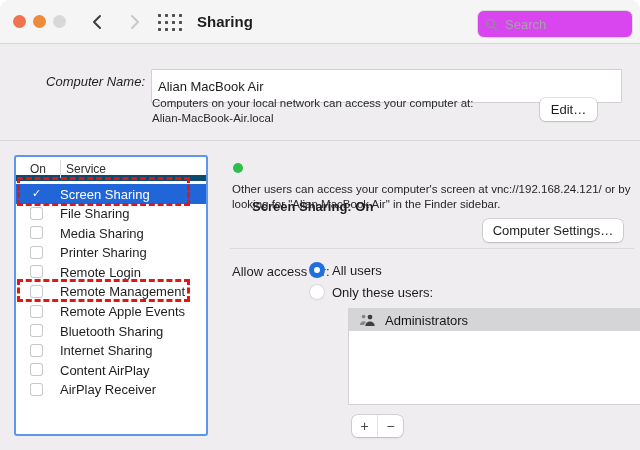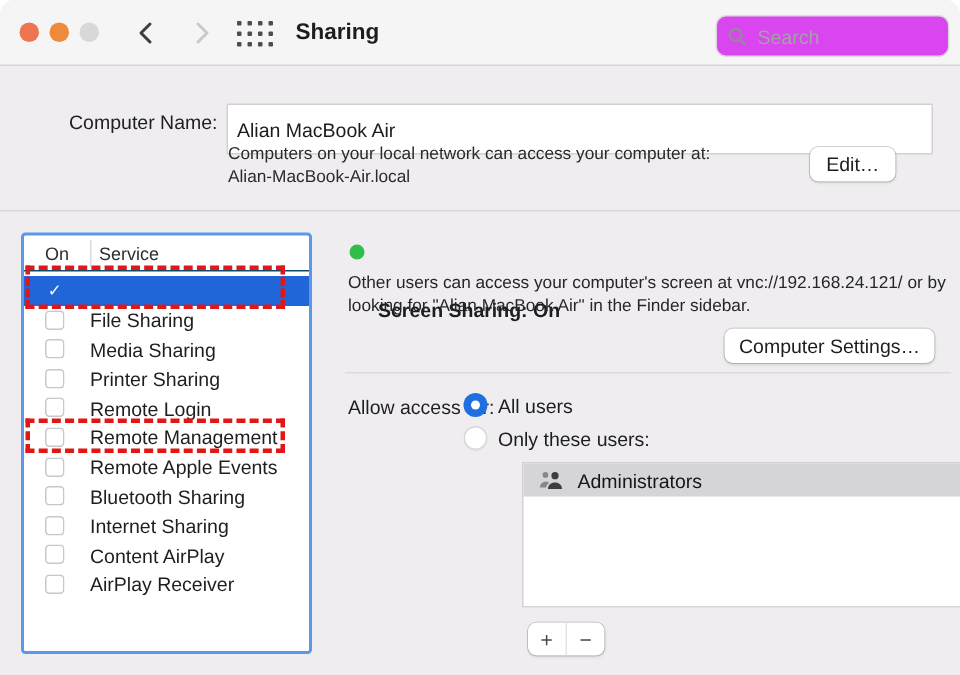--- a/index.html
+++ b/index.html
@@ -33,40 +33,40 @@
     position:absolute; left:477px; top:10px; width:156px; height:23px;
     background:#d946ef; border:1px solid #dcdadc; border-radius:7px;
     display:flex; align-items:center; gap:5px; padding:13px 7px;
   }
   .search input {
     border:none; background:transparent; outline:none; width:100%;
     font-size:13px; color:#333; font-family:inherit;
   }
   .search input::placeholder { color:#a2a2a7; }
   
-  .cn-label { position:absolute; left:0; top:74px; width:145px; text-align:right; font-size:13px; color:#1f1f21; }
+  .cn-label { position:absolute; left:0; top:74px; width:145px; text-align:right; font-size:13px; color:#1f1f21;font-style:italic; }
   .cn-input {
     position:absolute; left:151px; top:69px; width:471px; height:23px;
     border:1px solid #d2d0d2; background:#fff; border-radius:1px;
     font-size:13px; padding:16px 6px; color:#1b1b1d; font-family:inherit;
   }
   .cn-help { position:absolute; left:152px; top:96px; font-size:11.5px; line-height:14.5px; color:#2a2a2c; }
   .btn {
     background:#fff; border:none; border-radius:5.5px;
     box-shadow:0 0 0 0.5px rgba(0,0,0,0.22), 0 1px 2px rgba(0,0,0,0.12);
     font-size:13px; color:#1d1d1f; font-family:inherit; cursor:default;
   }
   .edit-btn { position:absolute; left:540px; top:98px; width:57px; height:23px; }
   .section-divider { position:absolute; left:0; top:140px; width:640px; height:1px; background:#d9d7d9; }
   
   .service-list {
     position:absolute; left:14px; top:155px; width:194px; height:281px;
     background:#fff; border:2px solid var(--focus-blue,#5b98e9); border-radius:3px;
   }
-  .list-header { position:relative; height:24px; border-bottom:1px solid #0c4a6e; }
+  .list-header { position:relative; height:24px; border-bottom:6px solid #0c4a6e; }
   .col-on { position:absolute; left:10px; top:5px; width:24px; text-align:center; font-size:12px; color:#2e2e30; }
   .col-service { position:absolute; left:50px; top:5px; font-size:12px; color:#2e2e30; }
   .col-sep { position:absolute; left:44px; top:3px; width:1px; height:18px; background:#dcdbdc; }
   .rows { position:absolute; top:27px; left:0; right:0; }
   .service-row { position:relative; height:19.6px; }
   .service-row.selected { background:var(--selection-blue,#2166d9); }
   .checkbox {
     position:absolute; left:14px; top:3px; width:13px; height:13px; border-radius:3px;
     background:#fff; box-shadow:inset 0 0 0 1px #c8c7ca;
     display:flex; align-items:center; justify-content:center;
@@ -175,20 +175,21 @@
 
   <div class="service-list">
     <div class="list-header">
       <span class="col-on">On</span>
       <span class="col-sep"></span>
       <span class="col-service">Service</span>
     </div>
     <div class="rows">
         <div class="service-row selected">
           <span class="checkbox checked">✓</span>
+          <span class="svc-label">Screen Sharing</span>
         </div>
         <div class="service-row">
           <span class="checkbox"></span>
           <span class="svc-label">File Sharing</span>
         </div>
         <div class="service-row">
           <span class="checkbox"></span>
           <span class="svc-label">Media Sharing</span>
         </div>
         <div class="service-row">

